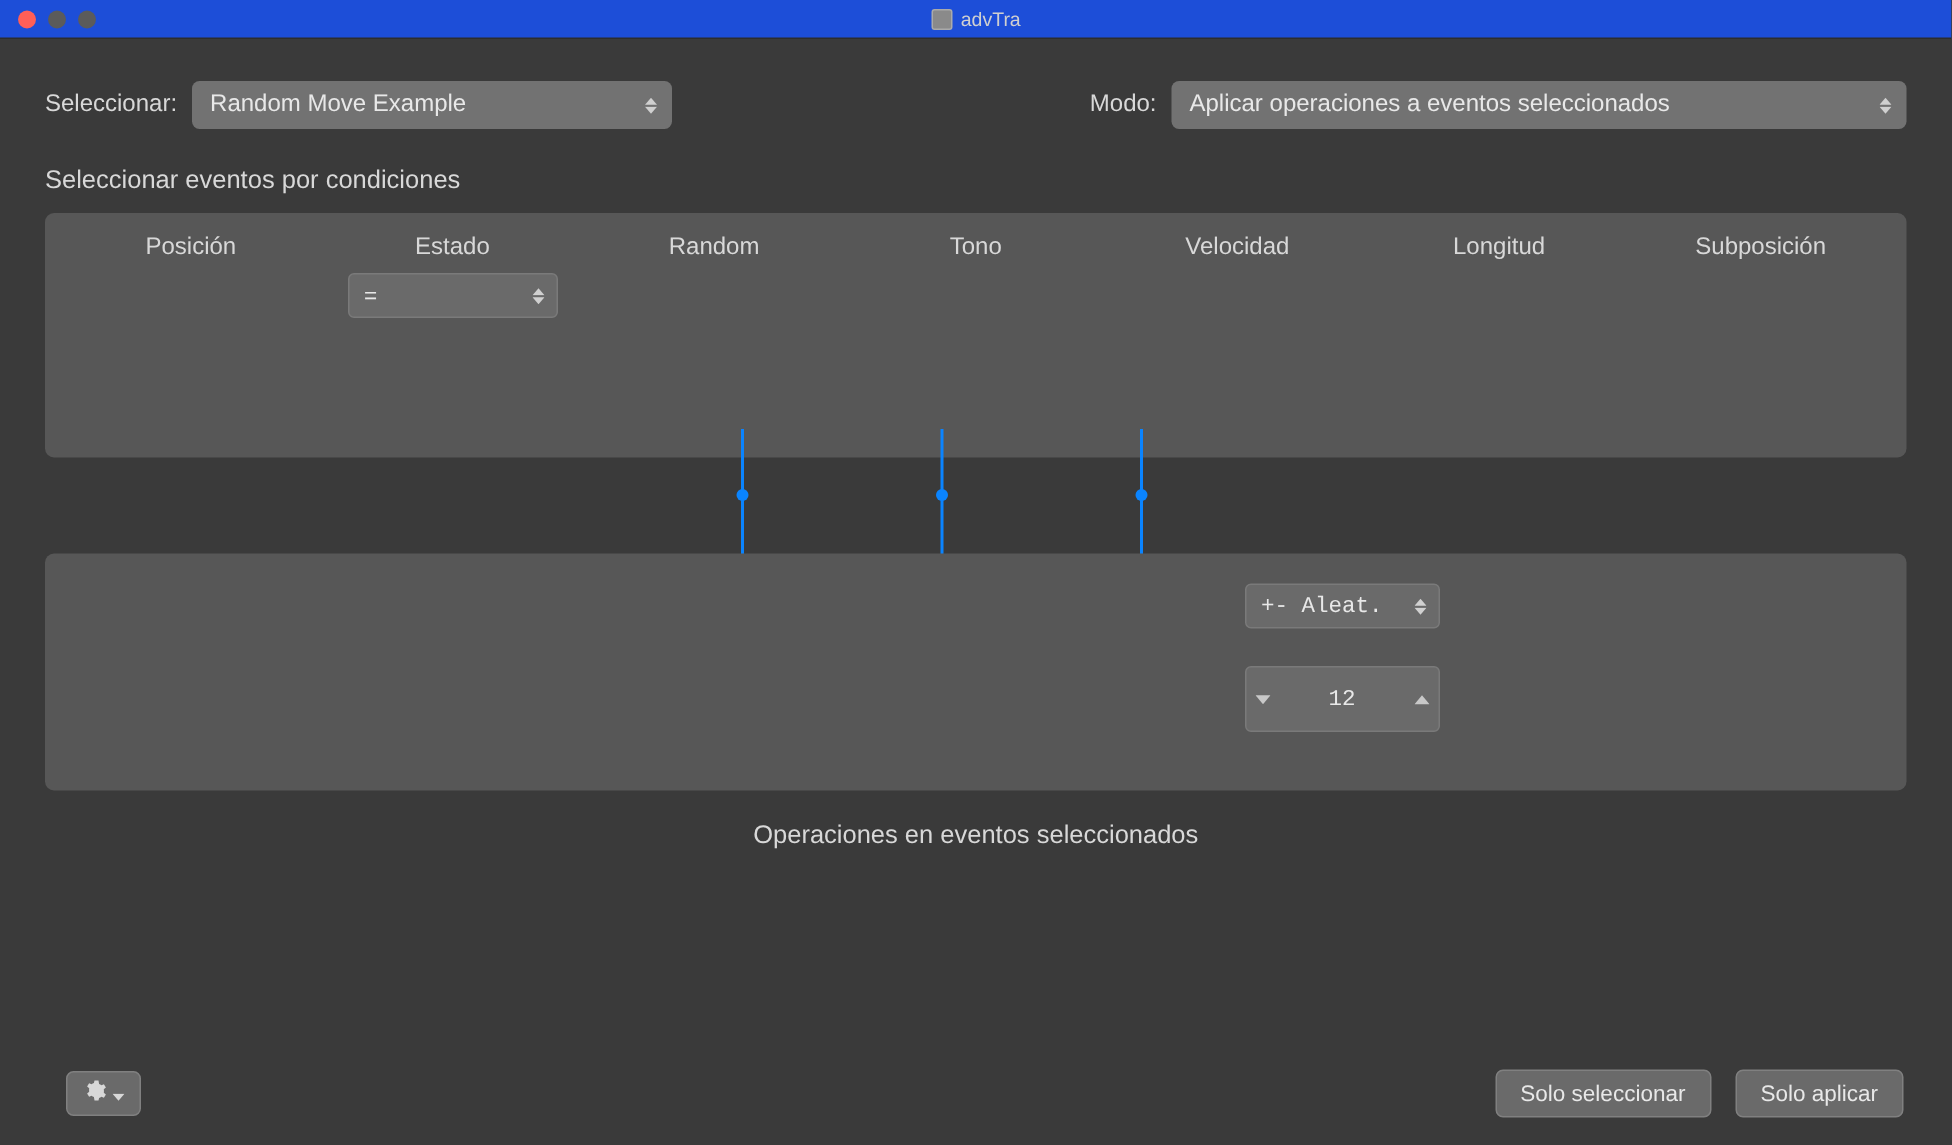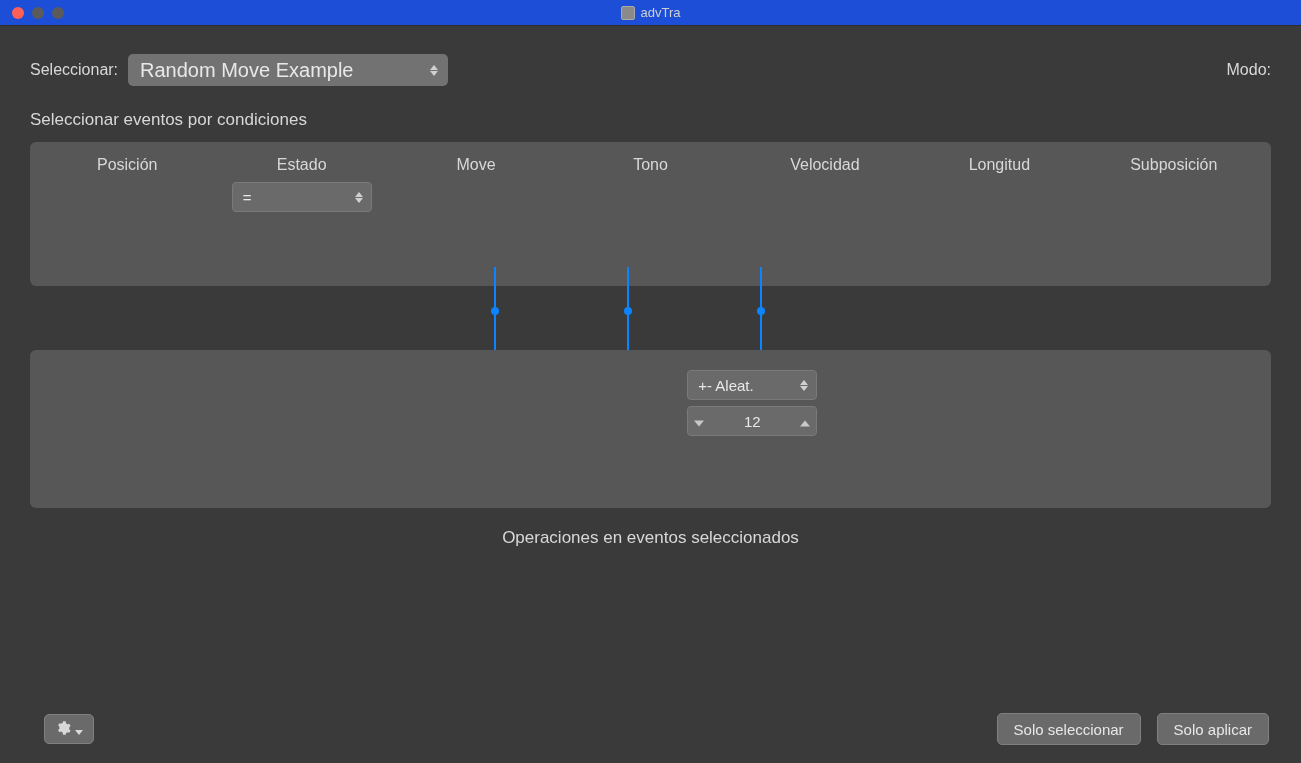--- a/index.html
+++ b/index.html
@@ -59,21 +59,21 @@
   .spacer { flex: 1; }
 
   .popup {
     background: var(--field-light);
     border-radius: 5px;
     height: 32px;
     display: flex; align-items: center;
     padding: 0 28px 0 12px;
     position: relative;
     color: #e8e8e8;
-    font-size: 20px;
+    font-size: 16px;
     cursor: default;
   }
   .popup .chev {
     position: absolute; right: 8px; top: 50%; transform: translateY(-50%);
     width: 12px; height: 16px;
     display:flex; flex-direction:column; align-items:center; justify-content:center;
     gap:1px;
   }
   .chev svg { width:8px; height:5px; fill:#d0d0d0; }
 
@@ -83,21 +83,21 @@
     font-size: 17px;
   }
 
   
   .panel {
     margin: 8px 30px 0 30px;
     background: var(--panel);
     border-radius: 6px;
     position: relative;
   }
-  .conditions-panel { height: 144px; }
+  .conditions-panel { height: 163px; }
   .operations-panel { height: 158px; margin-top: 64px; }
 
   
   .col-headers {
     display: grid;
     grid-template-columns: repeat(7, 1fr);
     padding: 14px 10px 8px 10px;
     text-align: center;
     font-size: 16px;
     color: var(--text);
@@ -143,33 +143,35 @@
     content:"";
     position:absolute;
     top: 40px; left: -3px;
     width:8px; height:8px; border-radius:50%;
     background: var(--handle-blue);
   }
 
   
   .op-fields {
     display: grid;
-    grid-template-columns: repeat(6, 1fr);
+    grid-template-columns: repeat(5, 1fr);
     padding: 20px 10px 0 10px;
+    font-family: Liberation Mono, monospace;
   }
   .op-cell { display:flex; flex-direction:column; align-items:center; gap:6px; }
 
   .stepper {
-    width: 130px; height: 30px;
+    width: 130px; height: 44px;
     background: var(--field-bg);
     border: 1px solid #7a7a7a;
     border-radius: 4px;
     display:flex; align-items:center; justify-content:space-between;
     padding: 0 6px;
     color:#e8e8e8;
+    margin-top:19px;
   }
   .stepper .val { flex:1; text-align:center; font-size:15px; }
   .stepper svg { width:10px; height:7px; fill:#c8c8c8; }
 
   
   .ops-label {
     text-align: center;
     padding: 20px 0 0 0;
     font-size: 17px;
   }
@@ -225,29 +227,40 @@
       <svg viewBox="0 0 10 6">
           <path d="M0 6 L5 0 L10 6 Z"></path>
         </svg>
       <svg viewBox="0 0 10 6">
           <path d="M0 0 L5 6 L10 0 Z"></path>
         </svg>
     </span>
   </div>
   <div class="spacer"></div>
   <span class="label">Modo:</span>
+  <div class="popup" style="width:490px">
+    <span>Aplicar operaciones a eventos seleccionados</span>
+    <span class="chev">
+      <svg viewBox="0 0 10 6">
+          <path d="M0 6 L5 0 L10 6 Z"></path>
+        </svg>
+      <svg viewBox="0 0 10 6">
+          <path d="M0 0 L5 6 L10 0 Z"></path>
+        </svg>
+    </span>
+  </div>
 </div>
 
 <div class="section-title">Seleccionar eventos por condiciones</div>
 
 <div class="panel conditions-panel">
   <div class="col-headers">
     <div>Posición</div>
     <div>Estado</div>
-    <div>Move</div>
+    <div>Random</div>
     <div>Tono</div>
     <div>Velocidad</div>
     <div>Longitud</div>
     <div>Subposición</div>
   </div>
   <div class="cond-fields">
     <div></div>
     <div class="cond-cell">
       <div class="select">
         <span>=</span>

